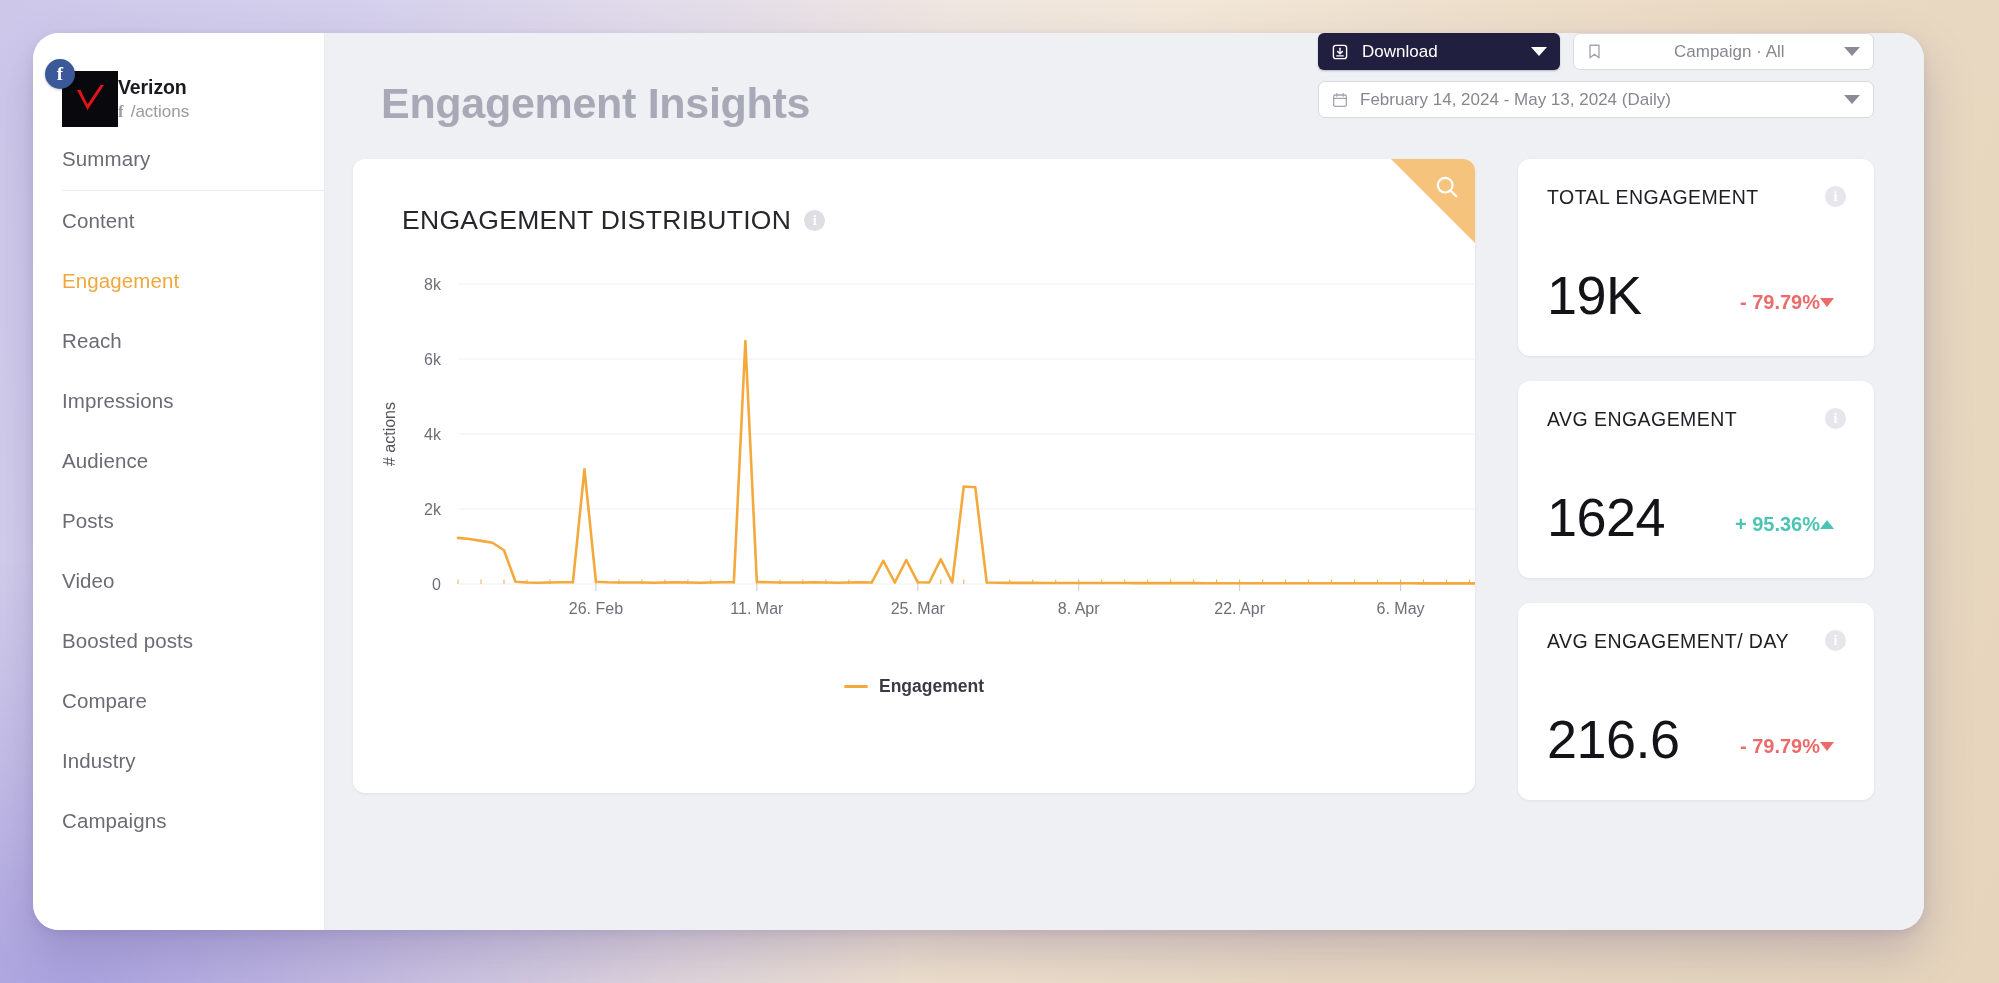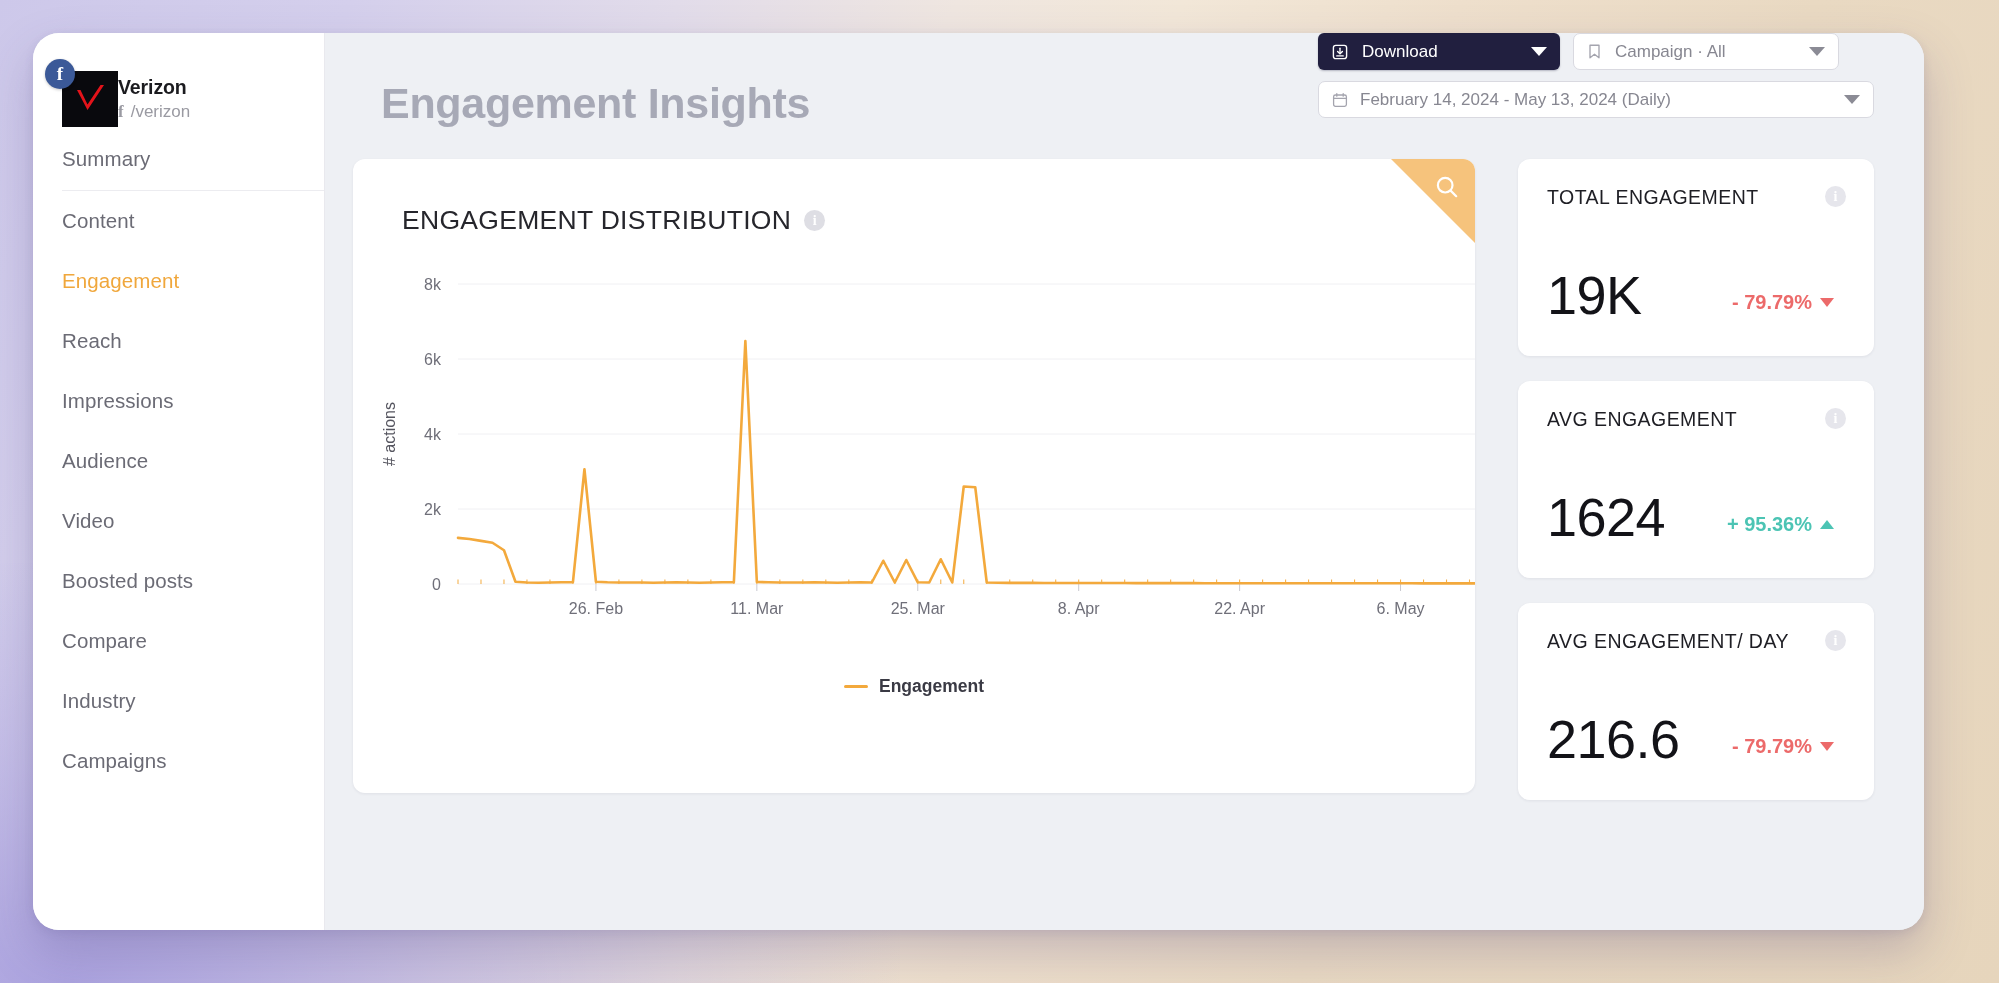--- a/index.html
+++ b/index.html
@@ -155,21 +155,21 @@
     border-radius: 7px;
     display: flex; align-items: center;
     padding: 0 13px;
     font-size: 17px;
     color: #878791;
     cursor: pointer;
   }
   .select-box .sel-icon { flex: 0 0 17px; margin-right: 11px; display:flex; color:#a4a4ae; }
   .select-box .sel-label { flex: 1 1 auto; white-space: nowrap; }
   .select-box .caret-down { color: #8b8b95; }
-  .campaign-select { width: 266px; }
+  .campaign-select { width: 302px; text-align: center; }
   .date-select { width: 100%; }
 
   
   .content {
     display: flex;
     padding: 0 50px 0 28px;
     gap: 43px;
     height: calc(100% - 126px);
   }
   .chart-card {
@@ -264,21 +264,21 @@
   }
   .kpi-value {
     font-size: 54px;
     color: #131318;
     line-height: 1;
     letter-spacing: -0.5px;
     font-weight: normal;
   }
   .kpi-delta {
     font-size: 20px; font-weight: bold;
-    display: flex; align-items: center; gap: 8px;
+    display: flex; align-items: center; 
     padding-bottom: 8px;
     margin-left: 39px;
   }
   .kpi-delta.down { color: #ec6a6a; }
   .kpi-delta.up { color: #4cc4b4; }
   .tri-dn { width:0;height:0;border-left:7px solid transparent;border-right:7px solid transparent;border-top:9px solid currentColor; }
   .tri-up { width:0;height:0;border-left:7px solid transparent;border-right:7px solid transparent;border-bottom:9px solid currentColor; }
 
   .tick-label { font-size: 16px; fill: #6f6f79; font-family: "Liberation Sans", sans-serif; }
   .axis-title { font-size: 16px; fill: #55555f; font-family: "Liberation Sans", sans-serif; }
@@ -297,32 +297,33 @@
         <div class="avatar">
           <svg width="40" height="40" viewBox="0 0 40 40" aria-hidden="true">
             <path d="M7 11 L17.5 31 L34 6 L30.5 6 L17.5 25.5 L10.5 11 Z" fill="#e3131a"></path>
           </svg>
         </div>
       </div>
       <div class="brand-text">
         <div class="brand-name">Verizon</div>
         <div class="brand-handle">
           <span class="fb-f">f</span>
-          <span>/verizon</span>
+          <span>/actions</span>
         </div>
       </div>
     </div>
     <nav class="nav" id="nav">
         <div class="nav-item first"><span>Summary</span></div>
         <div class="nav-sep"></div>
         <div class="nav-item"><span>Content</span></div>
         <div class="nav-item active"><span>Engagement</span></div>
         <div class="nav-item"><span>Reach</span></div>
         <div class="nav-item"><span>Impressions</span></div>
         <div class="nav-item"><span>Audience</span></div>
+        <div class="nav-item"><span>Posts</span></div>
         <div class="nav-item"><span>Video</span></div>
         <div class="nav-item"><span>Boosted posts</span></div>
         <div class="nav-item"><span>Compare</span></div>
         <div class="nav-item"><span>Industry</span></div>
         <div class="nav-item"><span>Campaigns</span></div>
       </nav>
   </aside>
 
   <section class="main">
 

